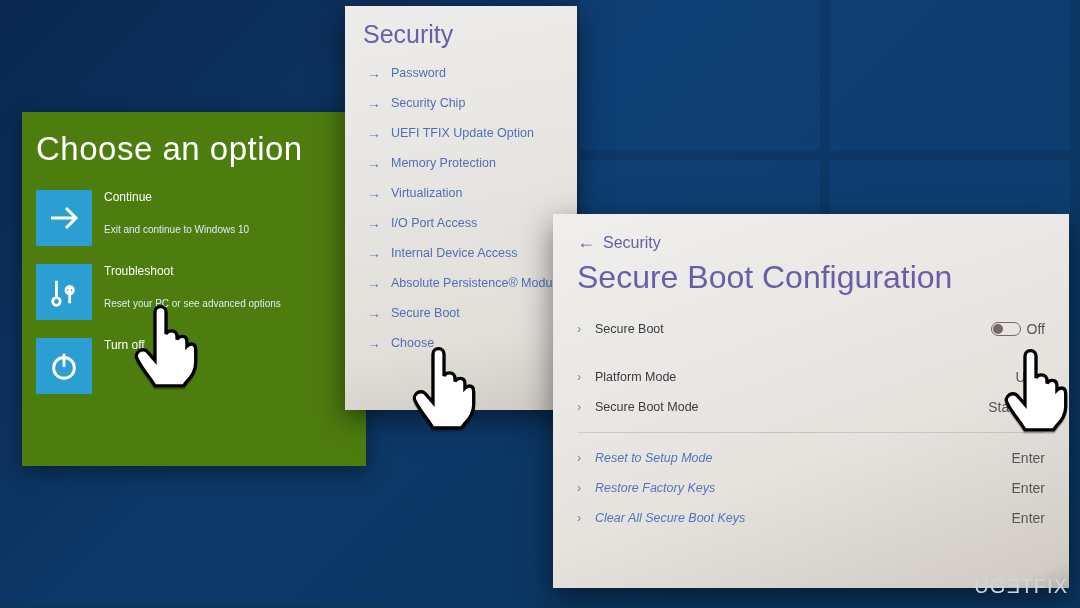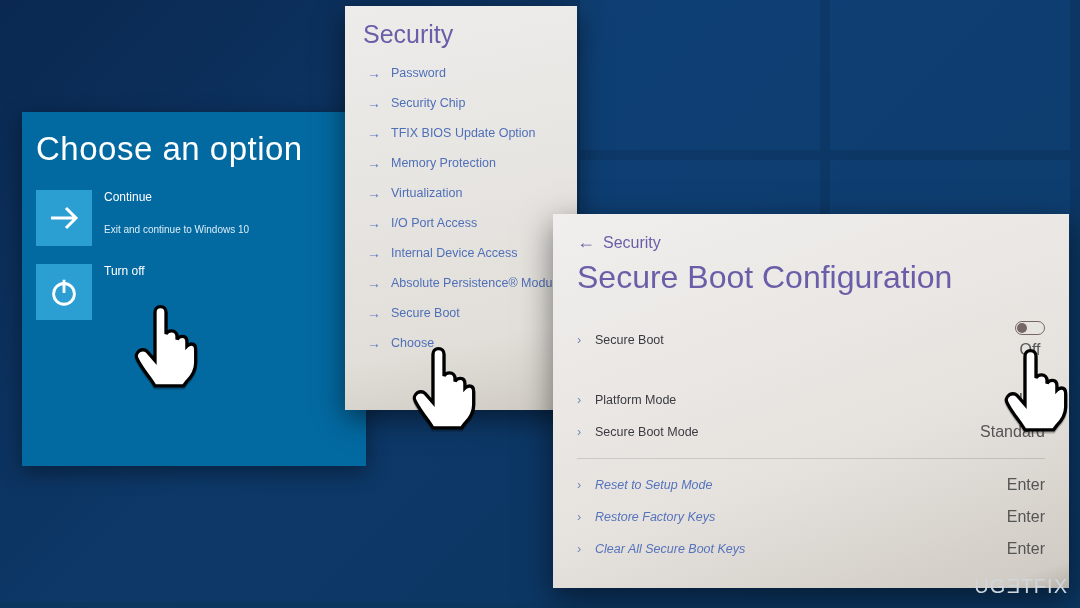--- a/index.html
+++ b/index.html
@@ -15,21 +15,21 @@
   .winbg .tl{left:0;top:0}.winbg .tr{left:250px;top:0}.winbg .bl{left:0;top:160px;height:340px}.winbg .br{left:250px;top:160px;height:340px}
 
   .bottom-bar { position:absolute; bottom:0; left:0; right:0; height:6px; background:#0b3660; }
 
   .watermark { position:absolute; right:12px; bottom:10px; color:#cfd6dc; font-family: Arial, sans-serif; font-size:20px; letter-spacing:1px; z-index:50;}
   .watermark .g{display:inline-block; transform:scaleX(-1);}
 
   
   .panel-winre {
     position:absolute; left:22px; top:112px; width:344px; height:354px;
-    background:#0369a1; color:#fff; box-shadow:0 6px 20px rgba(0,0,0,.4); z-index:5;
+    background:#4d7c0f; color:#fff; box-shadow:0 6px 20px rgba(0,0,0,.4); z-index:5;
     padding:18px 14px;
   }
   .panel-winre h1 { font-weight:300; font-size:33px; margin-bottom:22px; letter-spacing:.5px;}
   .tile { display:flex; gap:12px; margin-bottom:18px; cursor:pointer; }
   .tile .icon-box { width:56px; height:56px; background:#2b9ed2; display:flex; align-items:center; justify-content:center; flex:0 0 56px; }
   .tile .texts .ttl { font-size:12px; font-weight:400; }
   .tile .texts .sub { font-size:10px; color:#d9eef7; margin-top:19px; line-height:1.3; max-width:230px;}
   .arrow-svg { stroke:#fff; stroke-width:3; fill:none; }
 
   
@@ -50,21 +50,21 @@
     box-shadow:0 10px 30px rgba(0,0,0,.5); z-index:20;
     padding:18px 24px 14px 24px; color:#3f3f46;
   }
   .panel-sb .bc { display:flex; align-items:center; gap:8px; color:#6b5ea8; font-size:16px; margin-bottom:6px;}
   .panel-sb .bc .back{font-size:18px; cursor:pointer;}
   .panel-sb h2 { color:#6b5ea8; font-weight:400; font-size:32px; margin:4px 0 18px 0;}
   .sb-row { display:flex; align-items:center; font-size:12.5px; padding:7px 0; }
   .sb-row .chev { color:#6b84b4; width:18px; }
   .sb-row .lbl { flex:1; color:#3a3a42; font-weight:500; }
   .sb-row.action .lbl { color:#5573bd; font-weight:400;font-style:italic;}
-  .sb-row .val { color:#555; font-size:16px;flex-direction:column; }
+  .sb-row .val { color:#555; font-size:14px; }
   .sb-divider { height:1px; background:rgba(0,0,0,.12); margin:10px 0; }
   .toggle { display:inline-flex; align-items:center; gap:6px; }
   .toggle .track { width:30px; height:14px; border:1.5px solid #766; border-radius:8px; position:relative; }
   .toggle .knob { position:absolute; left:1px; top:1px; width:10px; height:10px; border-radius:50%; background:#766; }
 
   
   .hand { position:absolute; z-index:60; width:72px; height:88px; }
   .hand svg { width:100%; height:100%; filter:drop-shadow(0 2px 0 rgba(0,0,0,.25)); }
 </style>
 </head>
@@ -85,20 +85,31 @@
       <svg width="36" height="36" viewBox="0 0 36 36">
           <path class="arrow-svg" d="M5 18h24M20 8l10 10-10 10"></path>
         </svg>
     </div>
     <div class="texts">
       <div class="ttl">Continue</div>
       <div class="sub">Exit and continue to Windows 10</div>
     </div>
   </div>
 
+  <div class="tile">
+    <div class="icon-box">
+      <svg width="34" height="34" viewBox="0 0 36 36">
+          <path class="arrow-svg" d="M10 6v18M10 24a4 4 0 1 0 .01 0zM24 30V12M24 12a4 4 0 1 1-.01 0z"></path>
+        </svg>
+    </div>
+    <div class="texts">
+      <div class="ttl">Troubleshoot</div>
+      <div class="sub">Reset your PC or see advanced options</div>
+    </div>
+  </div>
 
   <div class="tile">
     <div class="icon-box">
       <svg width="34" height="34" viewBox="0 0 36 36">
           <circle class="arrow-svg" cx="18" cy="20" r="11"></circle>
           <path class="arrow-svg" d="M18 5v14"></path>
         </svg>
     </div>
     <div class="texts">
       <div class="ttl">Turn off</div>
@@ -112,21 +123,21 @@
       <div class="sec-item">
         <span class="arr">→</span>
         <span>Password</span>
       </div>
       <div class="sec-item">
         <span class="arr">→</span>
         <span>Security Chip</span>
       </div>
       <div class="sec-item">
         <span class="arr">→</span>
-        <span>TFIX BIOS Update Option</span>
+        <span>UEFI TFIX Update Option</span>
       </div>
       <div class="sec-item">
         <span class="arr">→</span>
         <span>Memory Protection</span>
       </div>
       <div class="sec-item">
         <span class="arr">→</span>
         <span>Virtualization</span>
       </div>
       <div class="sec-item">

